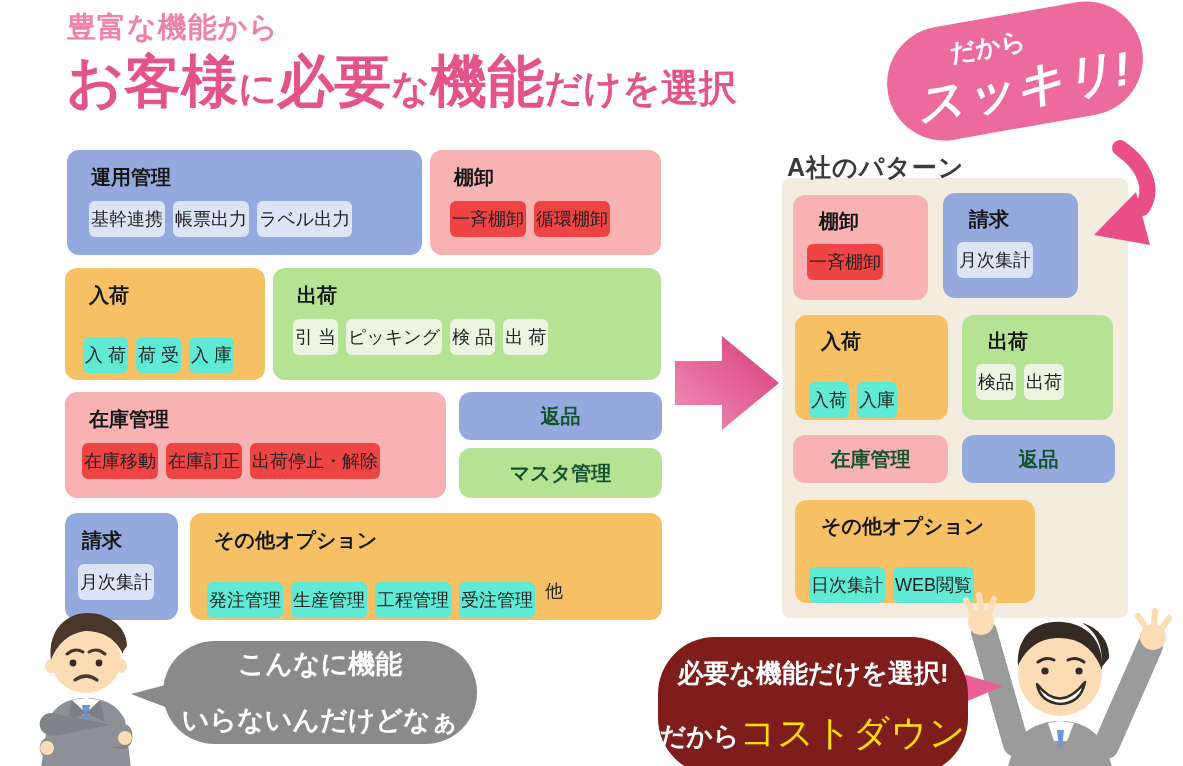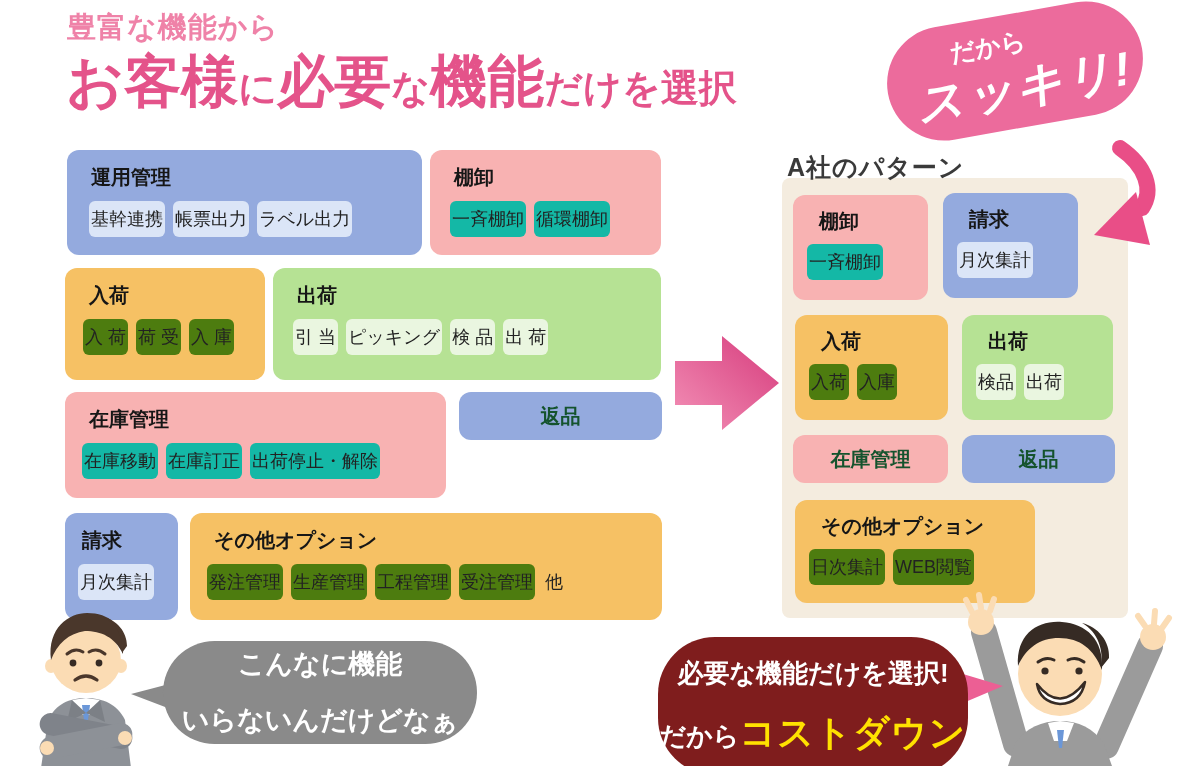--- a/index.html
+++ b/index.html
@@ -15,22 +15,22 @@
   
   .blk{position:absolute;border-radius:12px;box-sizing:border-box;}
   .b-blue{background:#94aade;}
   .b-pink{background:#f8b2b2;}
   .b-orange{background:#f6c164;}
   .b-green{background:#b6e294;}
   .bt{font-size:20px;font-weight:800;color:#161616;margin:14px 0 0 24px;}
   .chips{display:flex;gap:8px;margin:10px 0 0 20px;align-items:center;}
   .chip{font-size:18px;padding:6px 2px;border-radius:6px;color:#222;white-space:nowrap;}
   .c-blue{background:#dbe5f7;}
-  .c-pink{background:#14b8a6;}
-  .c-orange{background:#4d7c0f;}
+  .c-pink{background:#ef4444;}
+  .c-orange{background:#5eead4;margin-top:18px;}
   .c-green{background:#eaf6e0;}
   .bc{display:flex;align-items:center;justify-content:center;font-size:20px;font-weight:800;color:#14532d;}
   .extra{font-size:18px;color:#222;margin-left:2px;}
 
   
   .panel{position:absolute;left:782px;top:178px;width:346px;height:440px;background:#f4ecdf;border-radius:8px;}
   .panel-title{position:absolute;left:787px;top:151px;font-size:25px;font-weight:800;color:#3a3a3a;letter-spacing:1px;}
   .rp .bt{margin:13px 0 0 26px;}
   .rp .chips{margin:9px 0 0 14px;}
 
@@ -46,21 +46,21 @@
   
   .bubble{position:absolute;display:flex;flex-direction:column;align-items:center;justify-content:center;color:#fff;font-weight:800;text-align:center;gap:18px;}
   .bub-gray{left:163px;top:641px;width:314px;height:103px;border-radius:52px;background:#8a8a8a;font-size:27px;line-height:1.38;}
   .gray-tail{position:absolute;left:131px;top:683px;width:0;height:0;
              border-top:11px solid transparent;border-bottom:16px solid transparent;border-right:42px solid #8a8a8a;}
   .bub-pink{left:658px;top:637px;width:310px;height:138px;border-radius:57px;background:#7f1d1d;}
   .pink-tail{position:absolute;left:963px;top:674px;width:0;height:0;
              border-top:12px solid transparent;border-bottom:17px solid transparent;border-left:40px solid #ec5f94;}
   .bp-l1{font-size:26px;line-height:1.2;}
   .bp-l2{font-size:26px;line-height:1.2;margin-top:4px;}
-  .bp-l2 .cost{font-size:36px;font-weight:700;color:#ffe100;letter-spacing:1px;}
+  .bp-l2 .cost{font-size:36px;font-weight:400;color:#ffe100;letter-spacing:1px;}
 
   .person{position:absolute;}
 </style>
 </head>
 <body>
 
 <div class="canvas">
 
   <div class="h-line1">豊富な機能から</div>
   <div class="h-line2"><span class="big">お客様</span><span class="small">に</span><span class="big">必要</span><span class="small">な</span><span class="big">機能</span><span class="small">だけを選択</span></div>
@@ -107,20 +107,23 @@
       <span class="chip c-pink">在庫移動</span>
       <span class="chip c-pink">在庫訂正</span>
       <span class="chip c-pink">出荷停止・解除</span>
     </div>
   </div>
 
   <div class="blk b-blue bc" style="left:459px;top:392px;width:203px;height:48px">
     <span>返品</span>
   </div>
 
+  <div class="blk b-green bc" style="left:459px;top:448px;width:203px;height:50px">
+    <span>マスタ管理</span>
+  </div>
 
   <div class="blk b-blue" style="left:65px;top:513px;width:113px;height:107px">
     <div class="bt" style="margin-left:17px">請求</div>
     <div class="chips" style="margin-left:13px">
       <span class="chip c-blue">月次集計</span>
     </div>
   </div>
 
   <div class="blk b-orange" style="left:190px;top:513px;width:472px;height:107px">
     <div class="bt">その他オプション</div>

